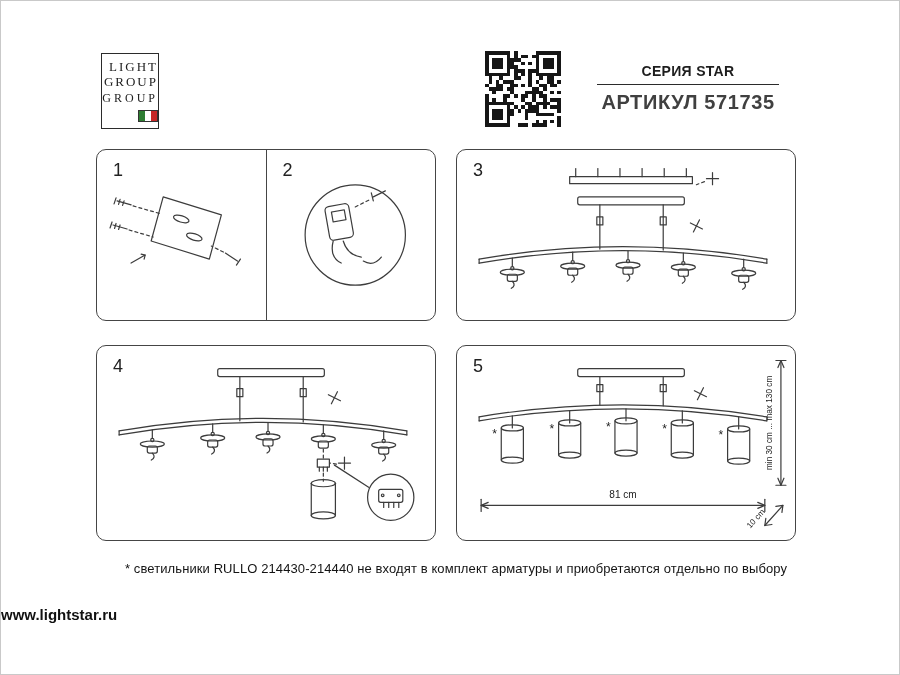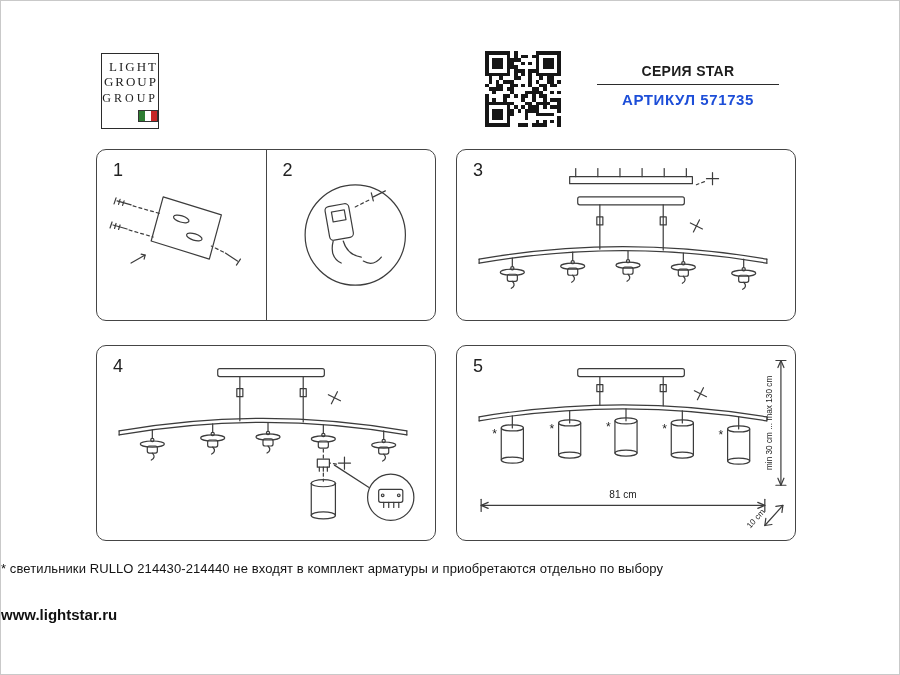--- a/index.html
+++ b/index.html
@@ -26,40 +26,40 @@
   .title{left:174px;top:57px;width:320px;font-size:17.5px;font-weight:bold;
          line-height:1.32;color:#1f1f1f;letter-spacing:.2px}
 
   .qr{left:484px;top:50px;width:76px;height:76px}
   .qr svg{width:100%;height:100%}
   .qr rect{fill:#161616}
 
   .product{left:596px;top:62px;width:182px;text-align:center}
   .series{font-size:14px;font-weight:bold;letter-spacing:.3px;color:#1d1d1d}
   .rule{border:none;border-top:1.5px solid #2b2b2b;margin:5px 0 6px}
-  .article{font-size:15px;font-weight:bold;letter-spacing:.6px;color:#1d4ed8}
+  .article{font-size:20px;font-weight:bold;letter-spacing:.6px;color:#404040}
 
   
   .panels{left:95px;top:148px;width:700px;position:absolute;display:grid;
           grid-template-columns:340px 340px;grid-template-rows:172px 196px;
           column-gap:20px;row-gap:24px}
   .panel{border:1.6px solid #454545;border-radius:10px;position:relative;background:#fff}
   .split{display:flex}
   .half{flex:1;position:relative}
   .half:first-child{border-right:1.6px solid #454545}
   .stepnum{position:absolute;left:16px;top:10px;font-size:18px;color:#222;z-index:2}
   svg.draw{position:absolute;inset:0;width:100%;height:100%}
   .d{fill:none;stroke:#3c3c3c;stroke-width:1.2;stroke-linecap:round;stroke-linejoin:round}
   .dash{stroke-dasharray:3,3}
   svg text{font-family:"Liberation Sans",sans-serif;fill:#222;stroke:none}
   .ast{font-size:12px}
   .dim{font-size:10px}
   .dimv{font-size:8.2px}
 
-  .footnote{left:0;right:0;top:560px;position:absolute;
+  .footnote{left:12px;right:0;top:560px;position:absolute;text-align:center;
             font-size:13px;color:#141414;letter-spacing:.1px}
   .site{left:0;right:0;top:605px;position:absolute;
         font-size:15px;font-weight:bold;color:#111}
 </style>
 </head>
 <body>
 
 <div>
 
   <div class="abs logo">

